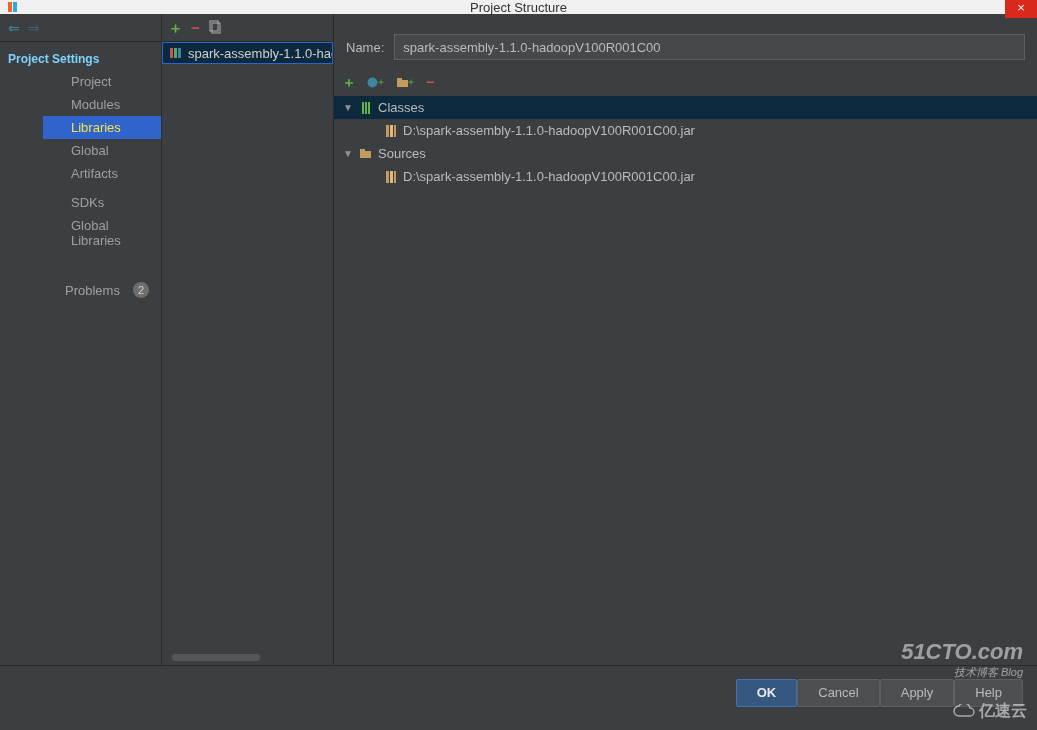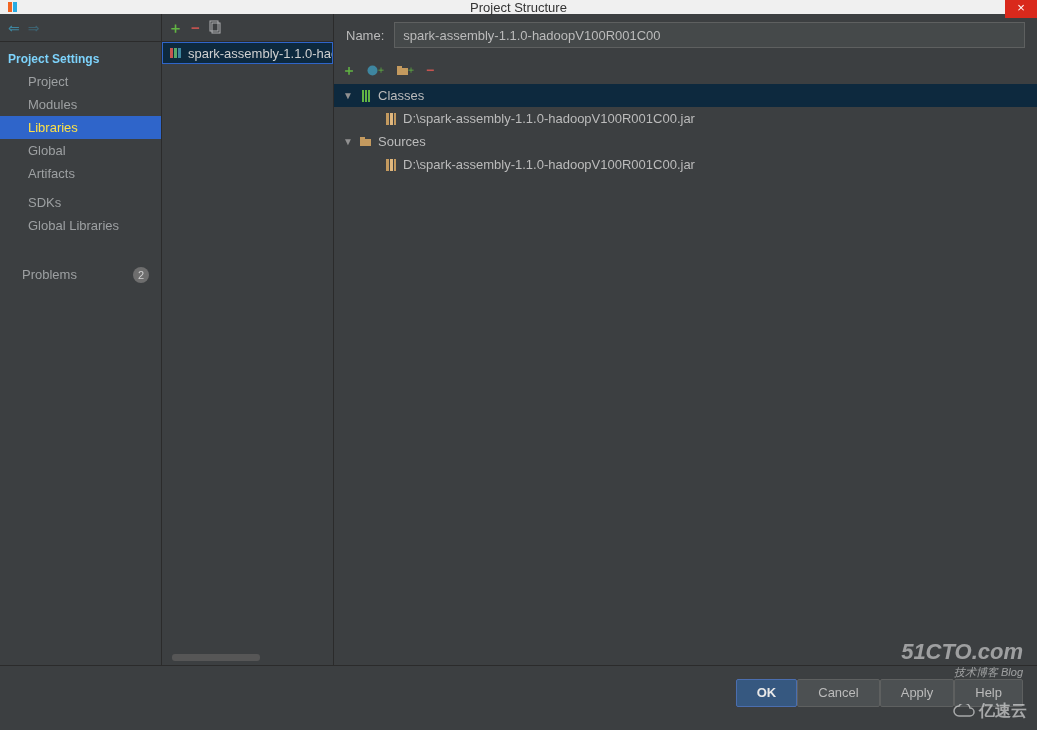--- a/index.html
+++ b/index.html
@@ -11,38 +11,38 @@
 .close-btn { margin-left: auto; width: 32px; height: 22px; background: #d9291c; color: #fff; display: flex; align-items: center; justify-content: center; font-size: 13px; cursor: pointer; }
 
 .main { display: flex; height: 651px; }
 
 .sidebar { width: 162px; background: #3c3f41; border-right: 1px solid #2b2b2b; }
 .nav-arrows { height: 28px; display: flex; align-items: center; padding: 0 8px; gap: 8px; border-bottom: 1px solid #2b2b2b; }
 .nav-arrows span { color: #3e86a0; font-size: 14px; cursor: pointer; }
 
 .side-section { padding: 6px 0 0 0; }
 .side-heading { padding: 4px 8px; color: #7dd3fc; font-weight: bold; font-size: 12px; }
-.side-item { padding: 4px 12px 4px 28px; color: #9da0a2; font-size: 13px; cursor: pointer; display: flex; align-items: flex-start; justify-content: space-between; }
+.side-item { padding: 4px 12px 4px 28px; color: #9da0a2; font-size: 13px; cursor: pointer; display: flex; align-items: flex-end; justify-content: space-between; margin-left: 43px; }
 .side-item.selected { background: #2f65ca; color: #fde047; }
 .side-badge { background: #6e6e6e; color: #d0d0d0; border-radius: 8px; font-size: 11px; width: 16px; height: 16px; display: flex; align-items: center; justify-content: center; }
 
 .list-panel { width: 172px; background: #3c3f41; border-right: 1px solid #2b2b2b; display: flex; flex-direction: column; }
 .list-toolbar { height: 28px; display: flex; align-items: center; padding: 0 6px; gap: 8px; border-bottom: 1px solid #2b2b2b; }
 .tb-icon { font-size: 15px; cursor: pointer; line-height: 1; }
 .plus { color: #62b543; font-weight: bold; }
 .minus { color: #c75450; font-weight: bold; }
 .copy-icn { color: #afb1b3; }
 
 .list-body { flex: 1; overflow: hidden; position: relative; }
 .list-item { height: 22px; display: flex; align-items: center; padding: 0 6px; gap: 5px; color: #d0d0d0; font-size: 13px; background: #0d293e; border: 1px solid #2f65ca; white-space: nowrap; overflow: hidden; cursor: pointer; }
 .lib-icon { display: inline-flex; width: 14px; height: 14px; }
 
 .hscroll { position: absolute; bottom: 4px; left: 10px; width: 88px; height: 7px; background: #565656; border-radius: 3px; }
 
-.detail-panel { flex: 1; background: #3c3f41; display: flex; flex-direction: column; }
+.detail-panel { flex: 1; background: #3c3f41; display: flex; flex-direction: column; margin-top: 12px; }
 .name-row { height: 42px; display: flex; align-items: center; padding: 0 12px; gap: 10px; }
 .name-label { color: #bbbbbb; font-size: 13px; }
 .name-input { flex: 1; height: 26px; background: #45494a; border: 1px solid #5e6060; color: #bbbbbb; padding: 0 8px; font-size: 13px; outline: none; }
 
 .detail-toolbar { height: 28px; display: flex; align-items: center; padding: 0 8px; gap: 10px; }
 .dt-icon { font-size: 14px; cursor: pointer; line-height: 1; display: inline-flex; align-items: center; }
 .dt-icon .mini-plus { color: #62b543; font-size: 10px; margin-left: -3px; }
 
 .tree { flex: 1; overflow: auto; font-size: 13px; }
 .tree-row { height: 23px; display: flex; align-items: center; color: #bbbbbb; padding-left: 8px; gap: 5px; white-space: nowrap; cursor: pointer; }

